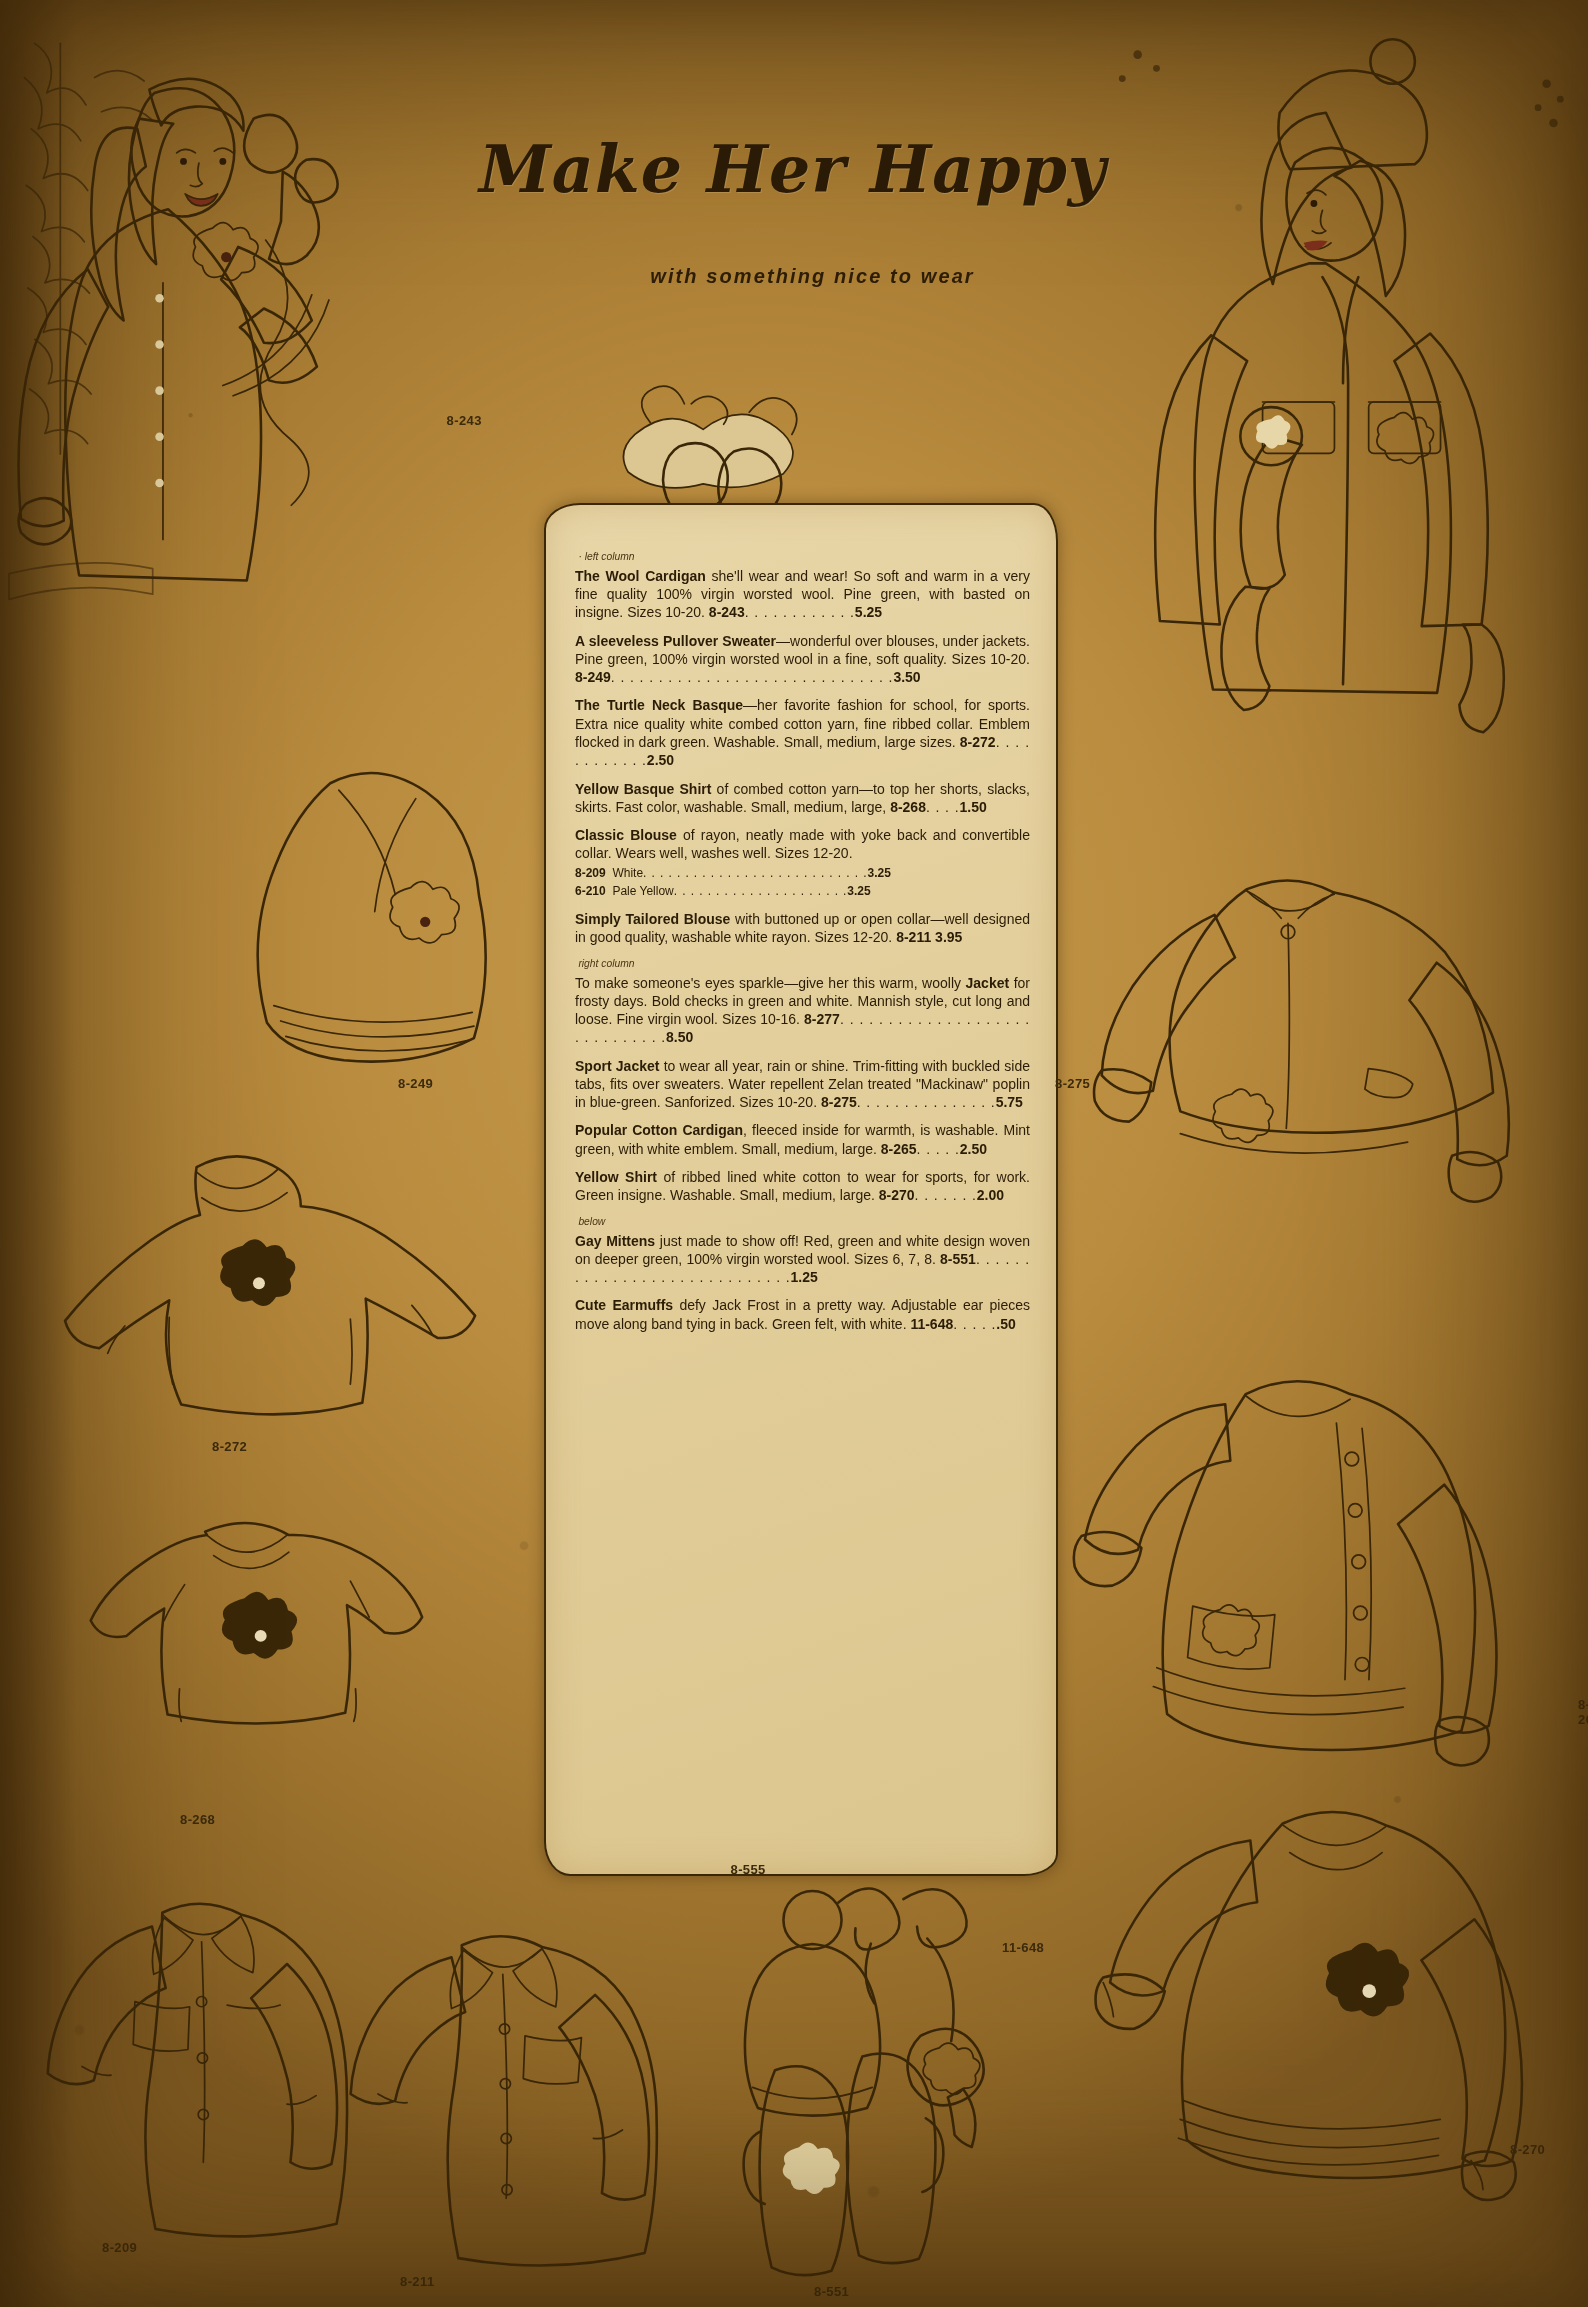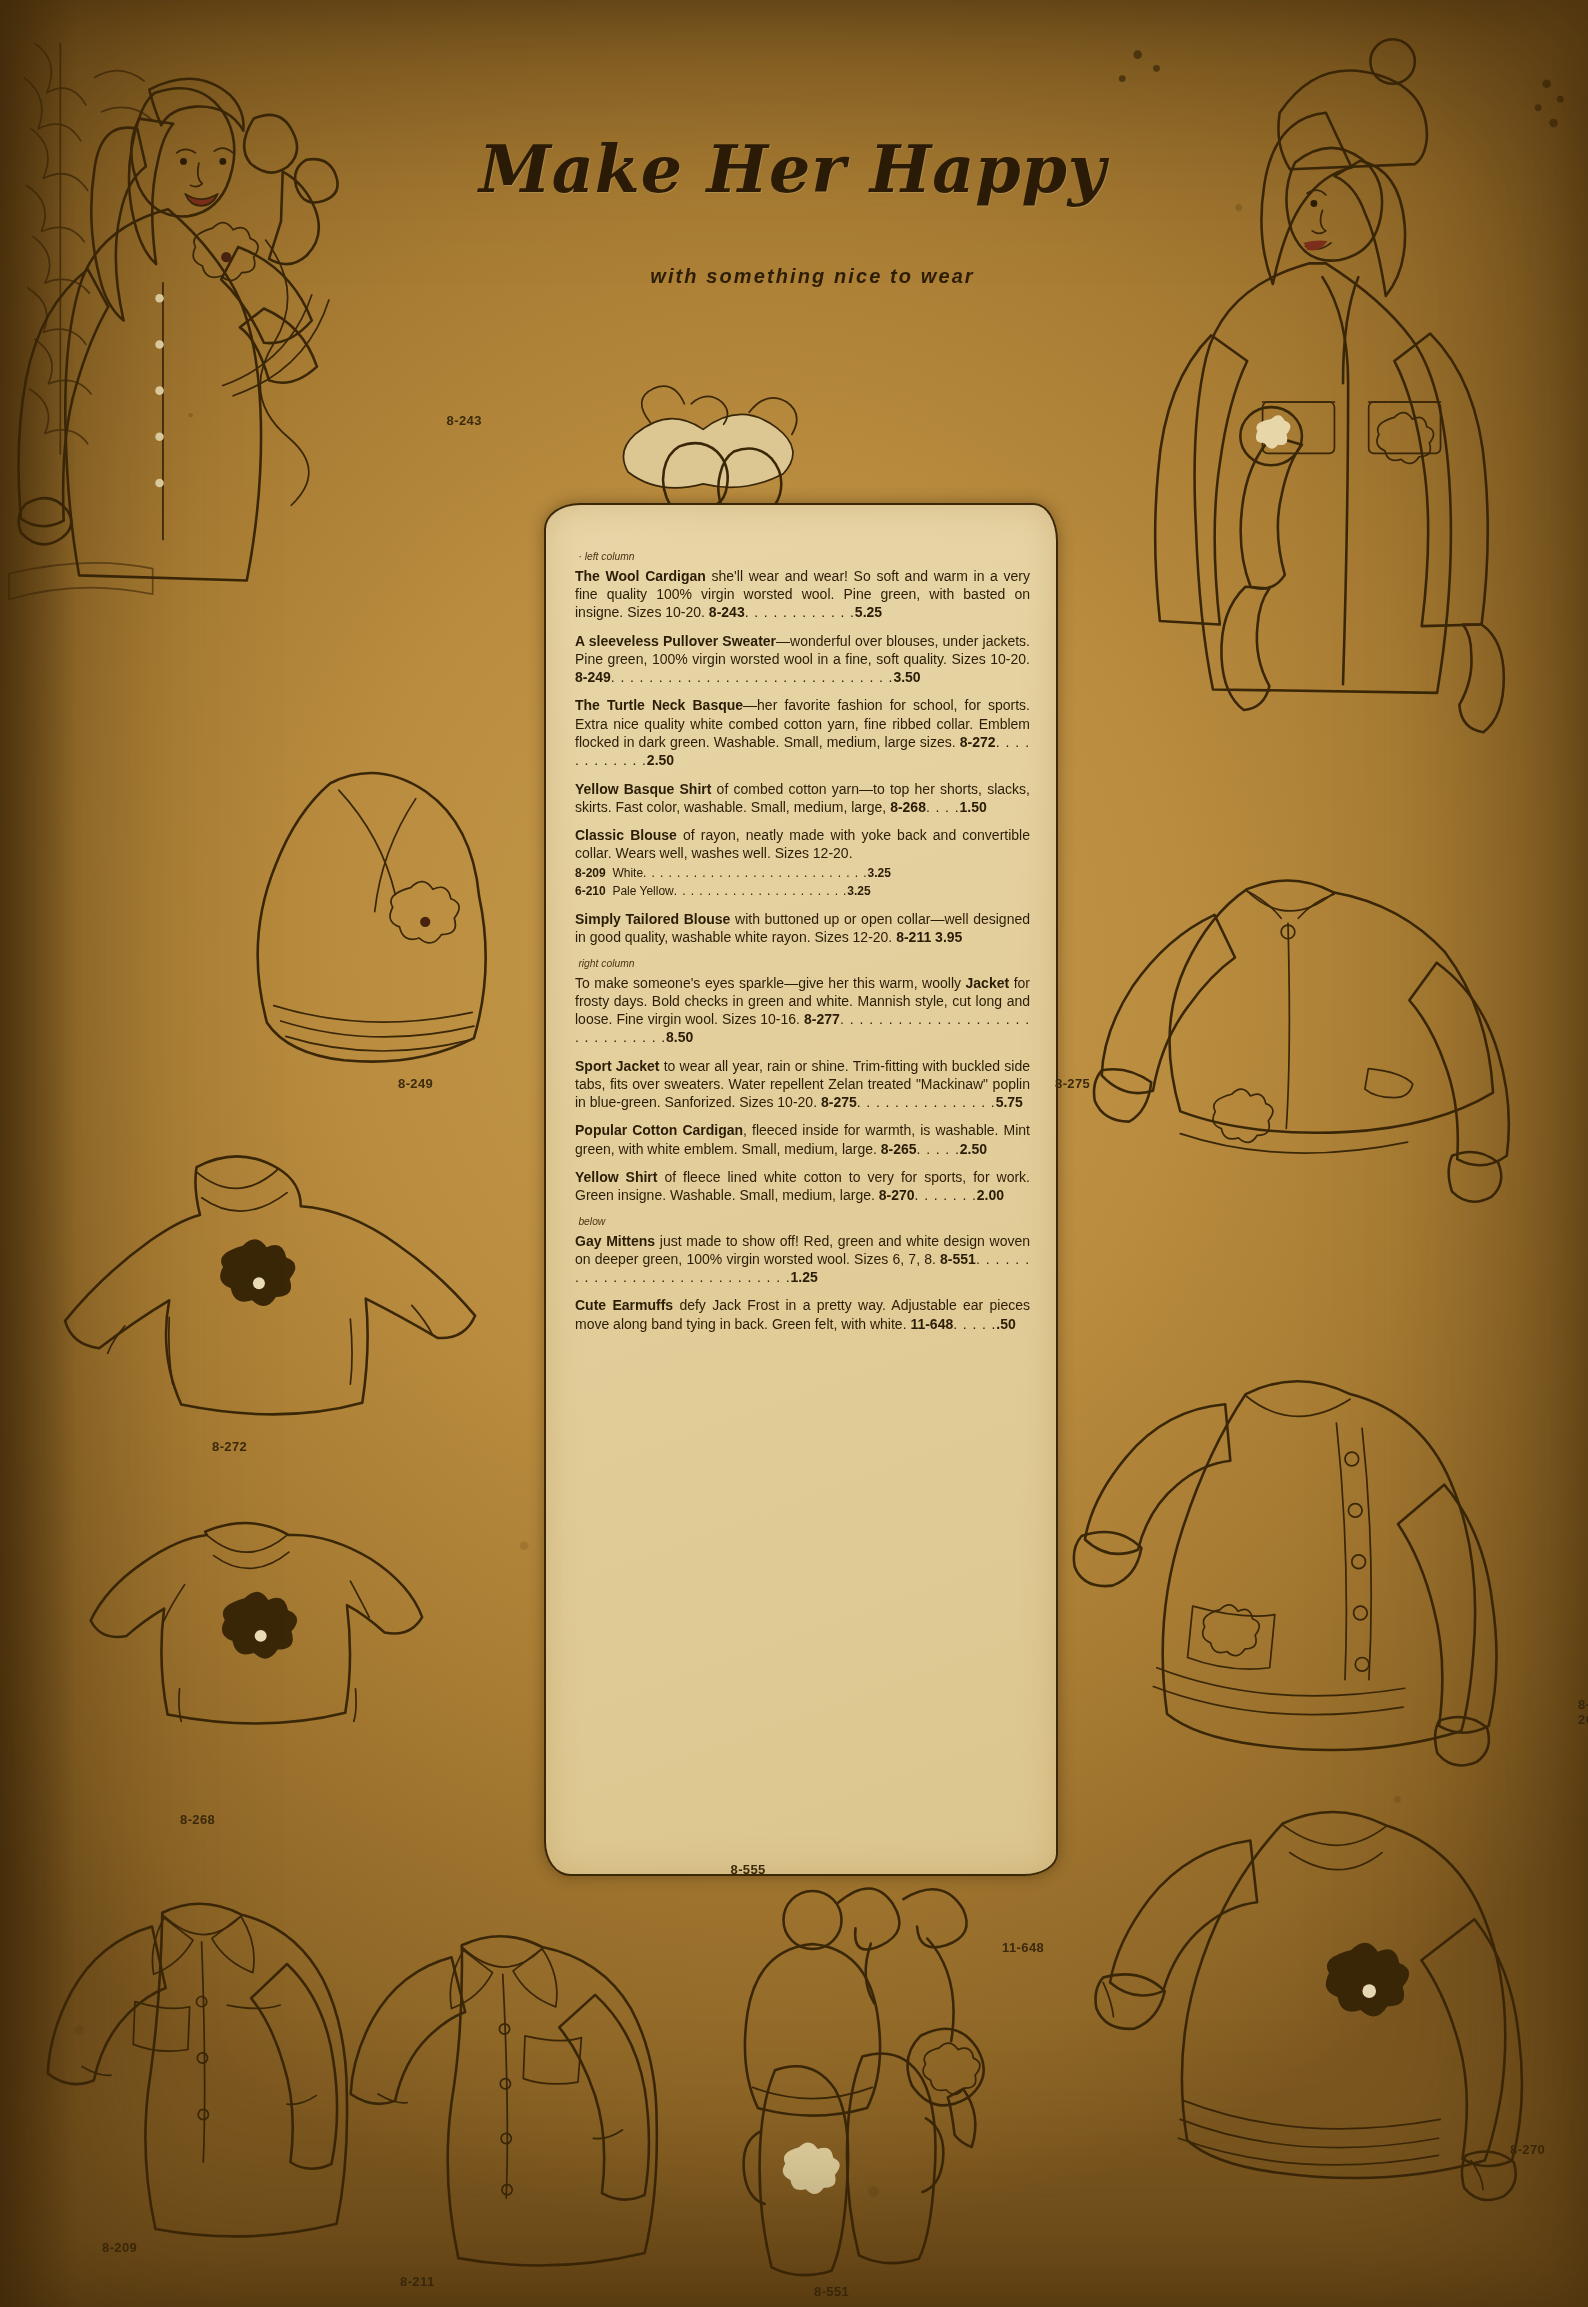--- a/index.html
+++ b/index.html
@@ -304,21 +304,21 @@
         <b>Sport Jacket</b><span> to wear all year, rain or shine. Trim-fitting with buckled side tabs, fits over sweaters. Water repellent Zelan treated "Mackinaw" poplin in blue-green. Sanforized. Sizes 10-20.</span>
         <b>8-275</b><span class="dots">. . . . . . . . . . . . . . .</span><b>5.75</b>
       </p>
 
       <p class="entry">
         <b>Popular Cotton Cardigan</b><span>, fleeced inside for warmth, is washable. Mint green, with white emblem. Small, medium, large.</span>
         <b>8-265</b><span class="dots">. . . . .</span><b>2.50</b>
       </p>
 
       <p class="entry">
-        <b>Yellow Shirt</b><span> of fleece lined white cotton to very for sports, for work. Green insigne. Washable. Small, medium, large.</span>
+        <b>Yellow Shirt</b><span> of ribbed lined white cotton to wear for sports, for work. Green insigne. Washable. Small, medium, large.</span>
         <b>8-270</b><span class="dots">. . . . . . .</span><b>2.00</b>
       </p>
 
       <div class="colnote"><span>below</span></div>
 
 
       <p class="entry">
         <b>Gay Mittens</b><span> just made to show off! Red, green and white design woven on deeper green, 100% virgin worsted wool. Sizes 6, 7, 8.</span>
         <b>8-551</b><span class="dots">. . . . . . . . . . . . . . . . . . . . . . . . . . . . .</span><b>1.25</b>
       </p>

